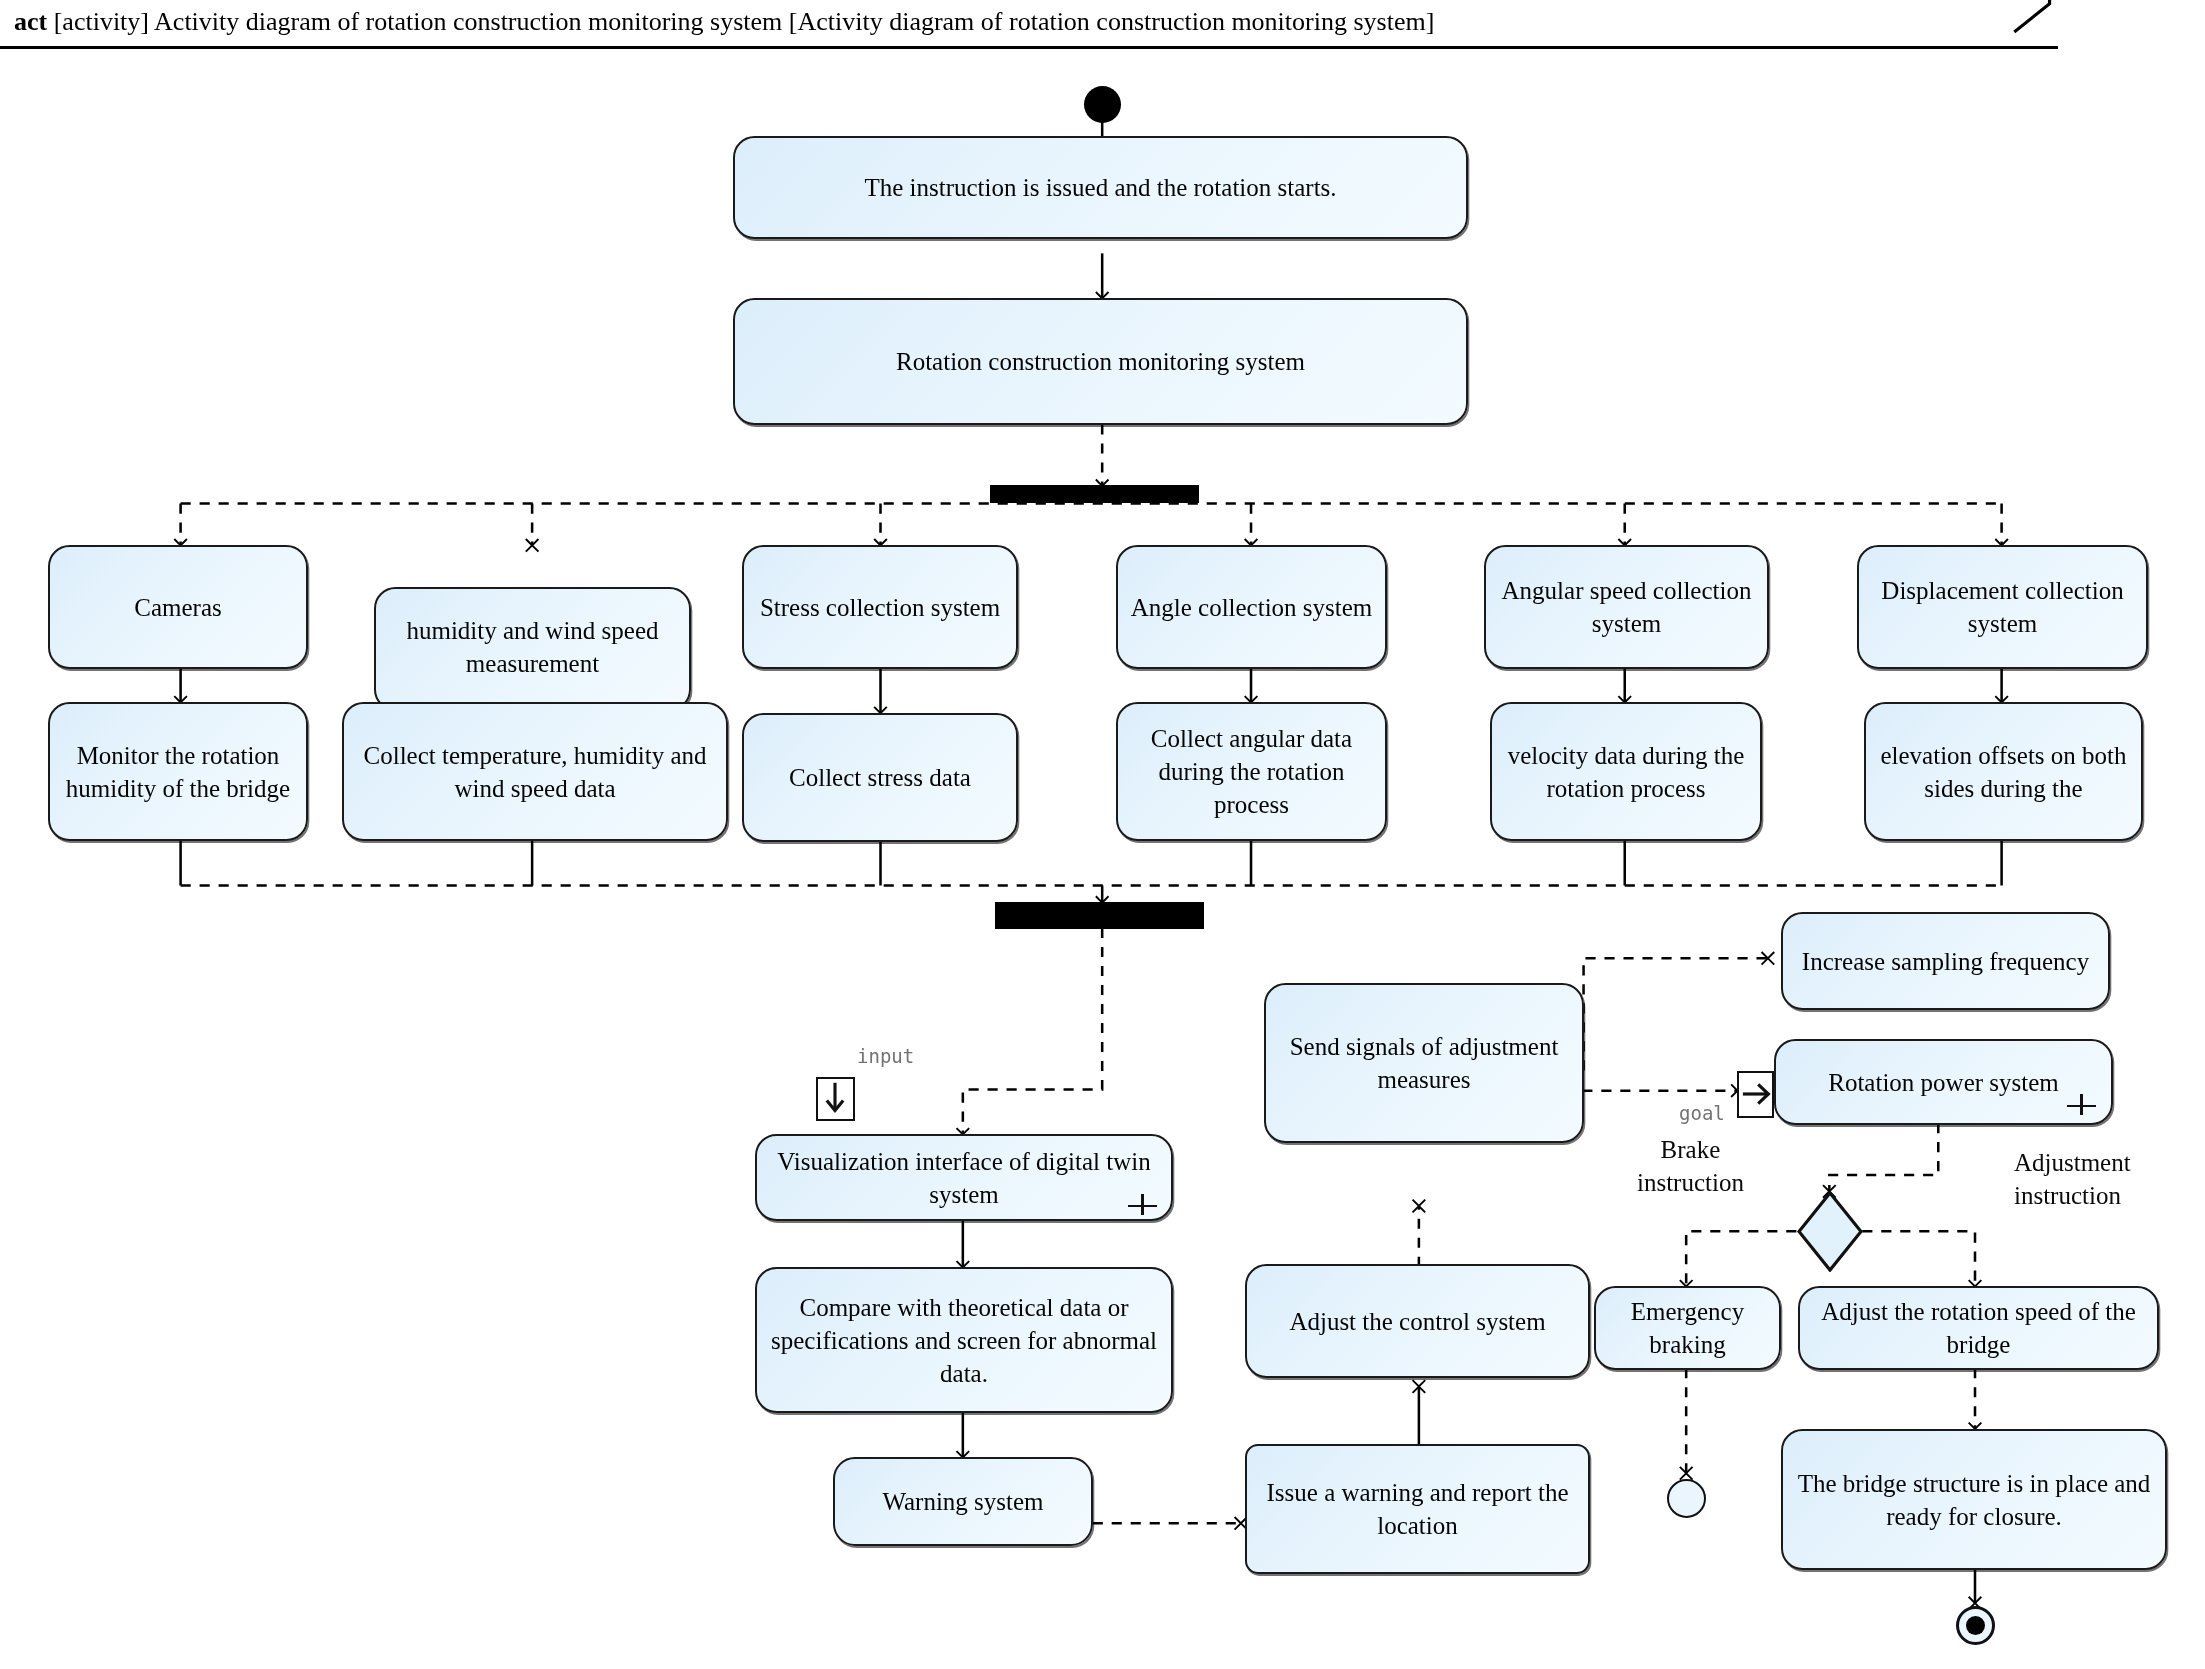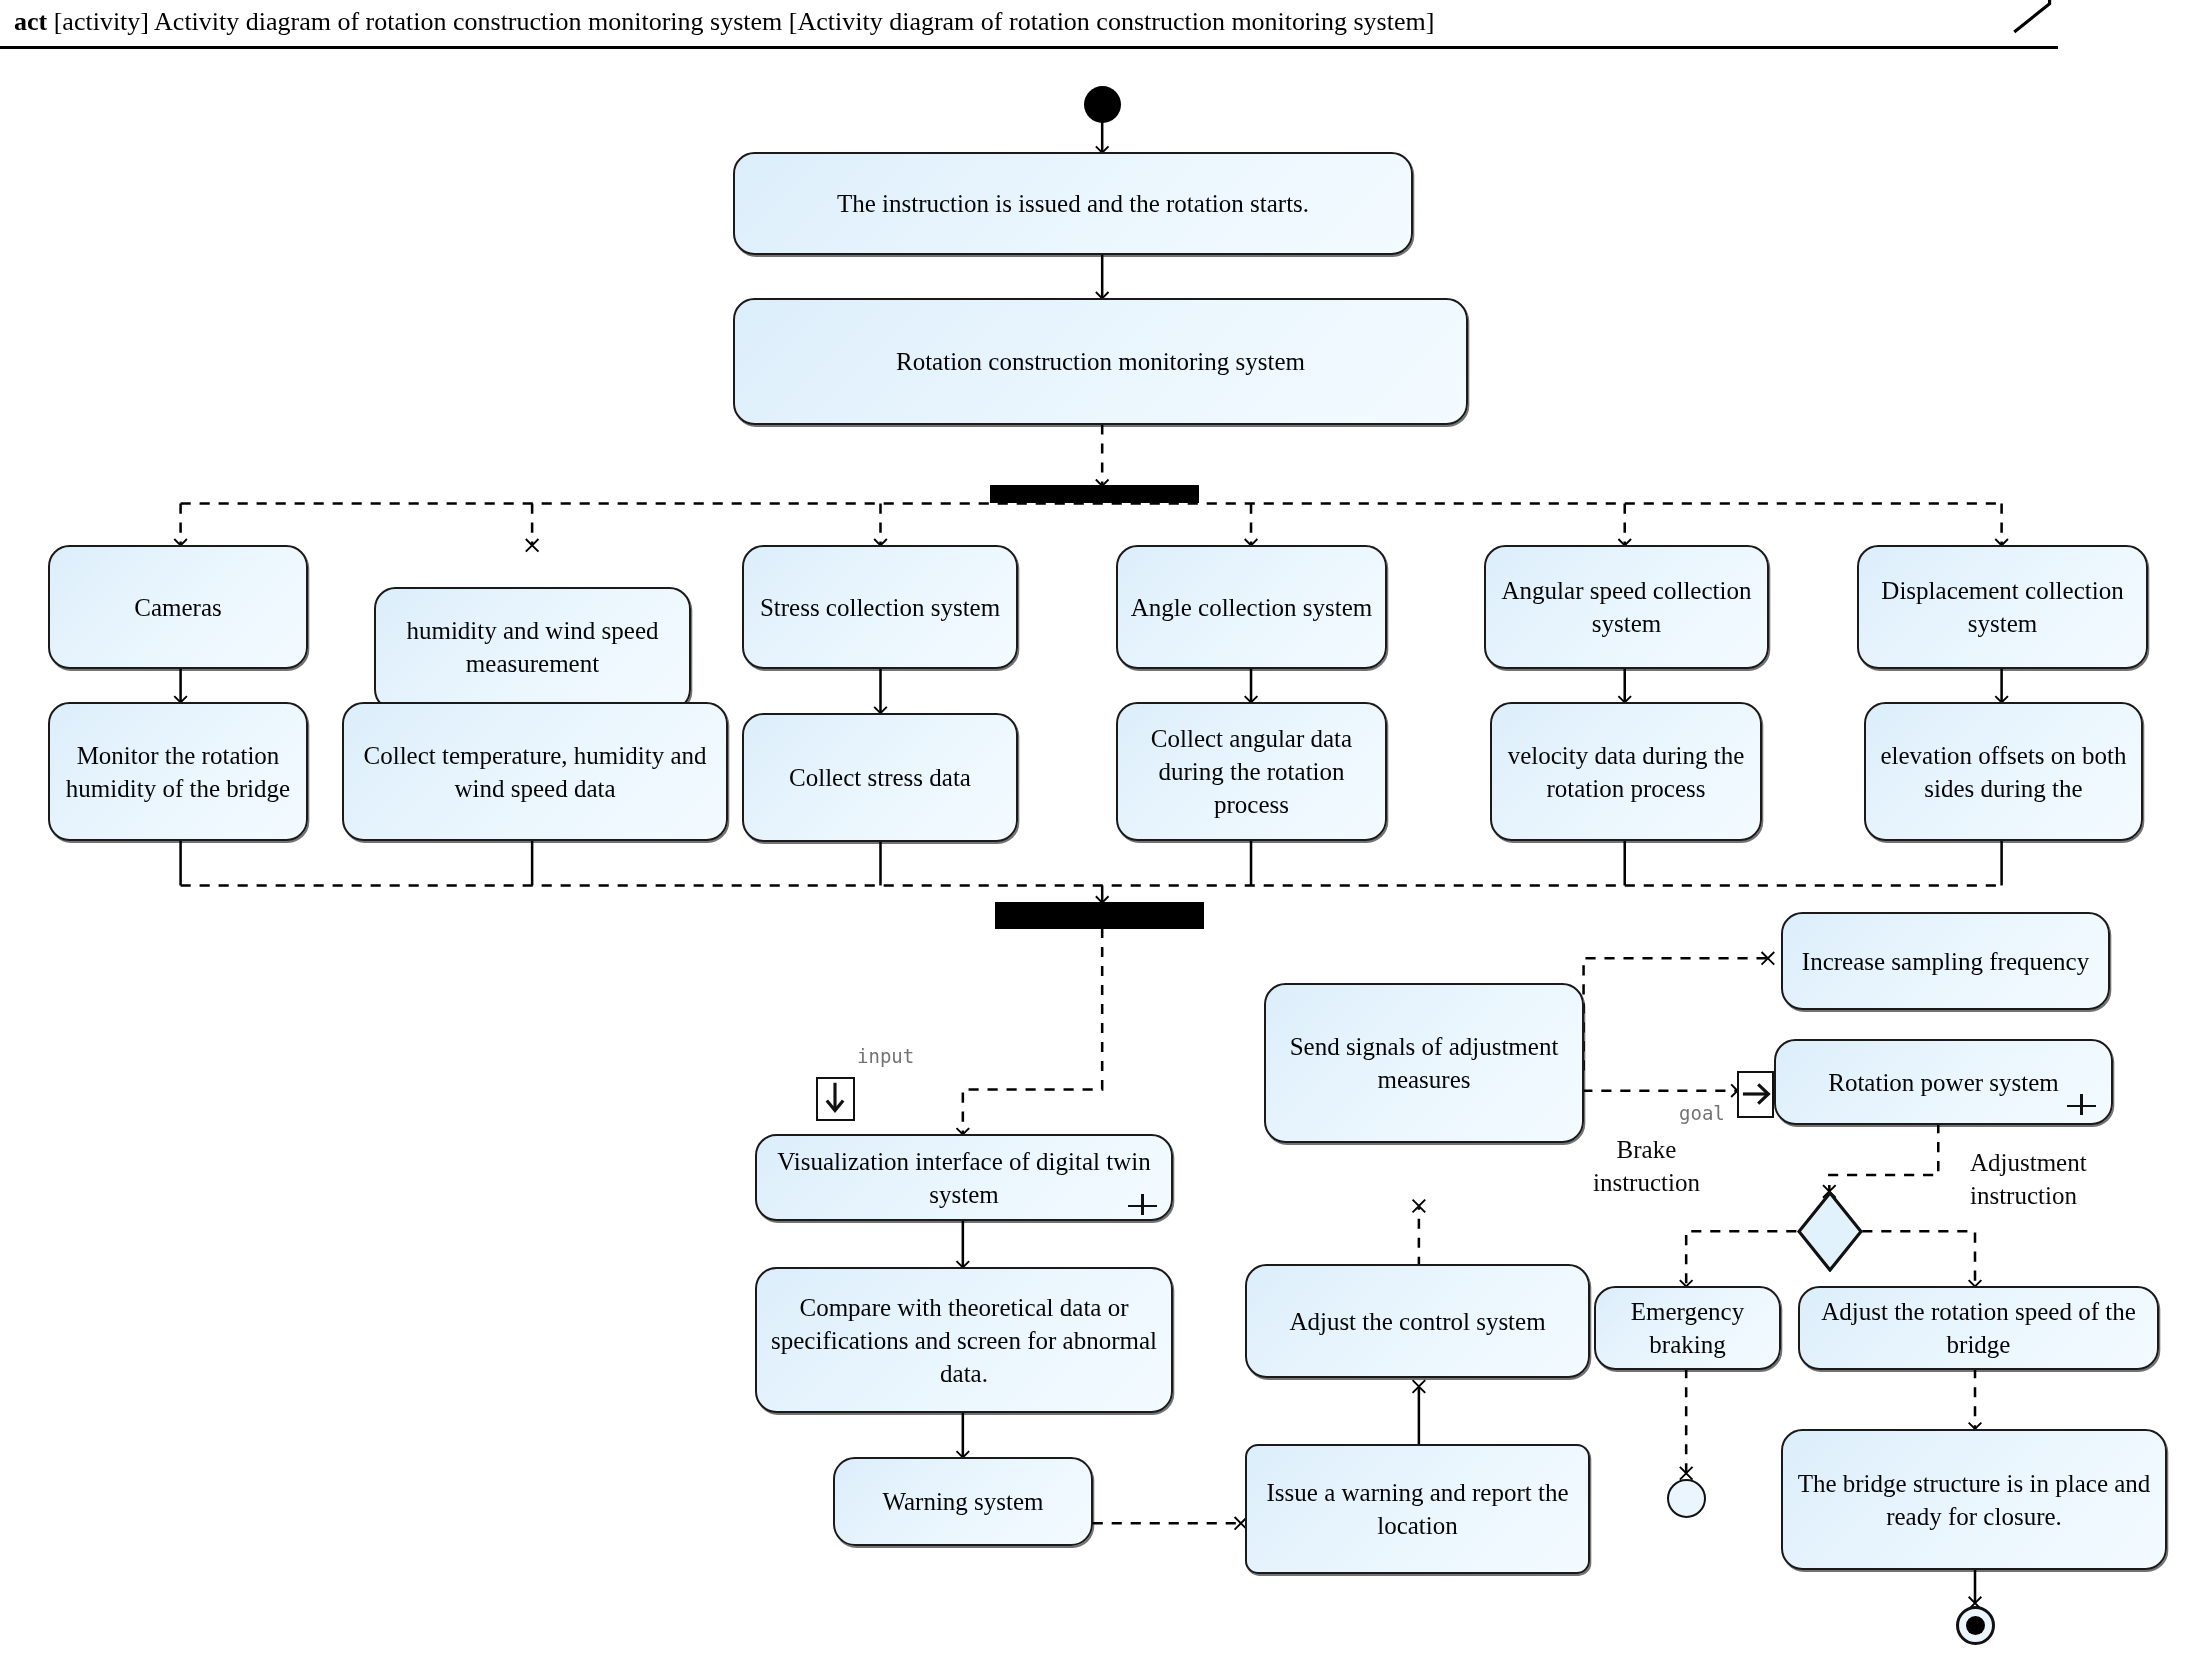--- a/index.html
+++ b/index.html
@@ -82,20 +82,21 @@
   }
   .pin svg{display:block;}
   .pin-label{
     position:absolute;font-family:"DejaVu Sans Mono", monospace;
     font-size:19px;color:#737373;white-space:nowrap;
   }
   
   .edge-label{
     position:absolute;font-size:25px;line-height:1.3;color:#0a0a0a;
     white-space:nowrap;
+    margin-left:44px;
   }
   
   #edges{position:absolute;left:0;top:0;width:2205px;height:1669px;pointer-events:none;}
 </style>
 </head>
 <body>
 
 <div id="canvas">
 
   <div id="frame-header">
@@ -178,21 +179,21 @@
     </g>
 
     <g stroke="#111" stroke-width="4" fill="none">
       <line x1="2643" y1="2345" x2="2681" y2="2387"></line>
       <line x1="2681" y1="2345" x2="2643" y2="2387"></line>
     </g>
   </svg>
 
   <div class="initial-node" style="left:1084px;top:86px;"></div>
 
-  <div class="node" style="left:733px;top:152px;width:680px;height:103px;justify-content:flex-end;">
+  <div class="node" style="left:733px;top:136px;width:735px;height:103px;justify-content:flex-end;">
     <span class="txt">The instruction is issued and the rotation starts.</span>
   </div>
 
   <div class="node" style="left:733px;top:298px;width:735px;height:127px;">
     <span class="txt">Rotation construction monitoring system</span>
   </div>
 
   <div class="bar" style="left:990px;top:485px;width:209px;height:18px;"></div>
 
   <div class="node" style="left:48px;top:545px;width:260px;height:124px;">

